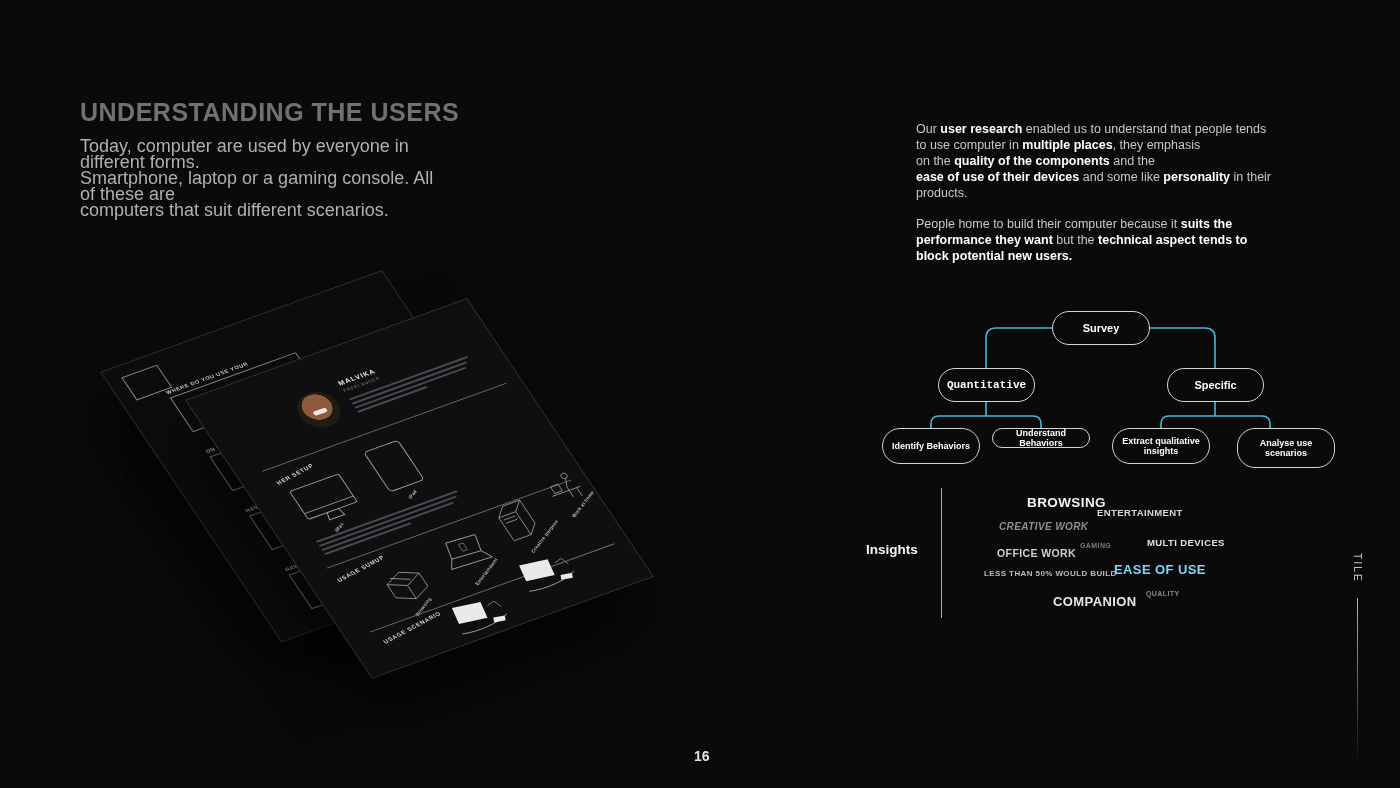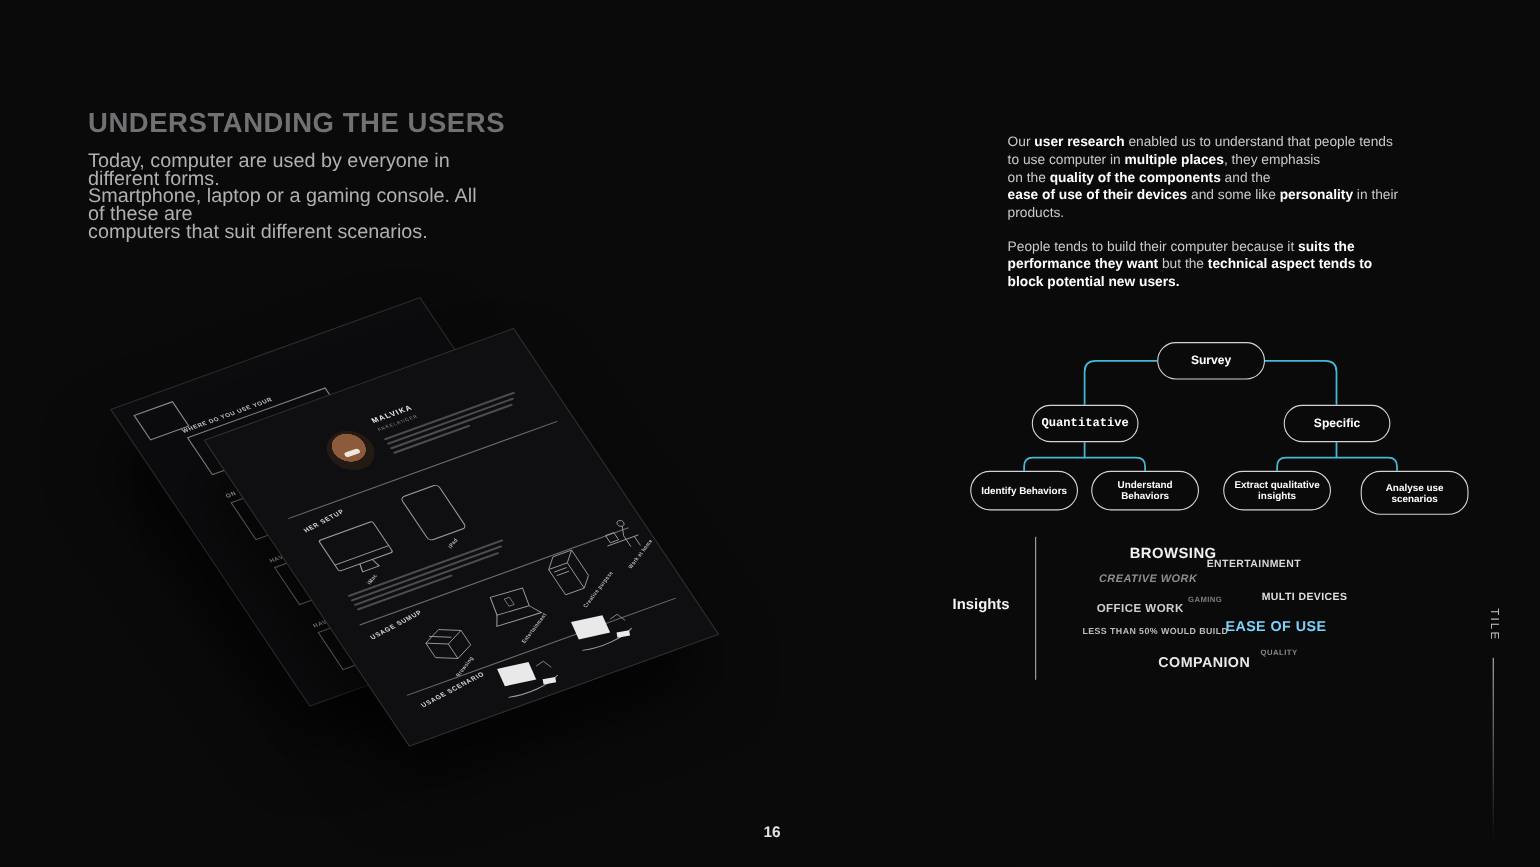--- a/index.html
+++ b/index.html
@@ -38,21 +38,21 @@
     background:#0a0a0b;color:#fff;
     display:flex;align-items:center;justify-content:center;text-align:center;
     font-weight:bold;box-sizing:border-box;
   }
   .fnode.l1{font-size:11px;}
   .fnode.l3{font-size:9px;line-height:10.5px;padding:2px 4px;}
   .n-survey{left:182px;top:11px;width:98px;height:34px;}
   .n-quant {left:68px; top:68px;width:97px;height:34px;font-family:Liberation Mono, monospace;}
   .n-spec  {left:297px;top:68px;width:97px;height:34px;}
   .n-c1{left:12px; top:128px;width:98px;height:36px;}
-  .n-c2{left:122px;top:128px;width:98px;height:36px;}
+  .n-c2{left:122px;top:128px;width:98px;height:20px;}
   .n-c3{left:242px;top:128px;width:98px;height:36px;}
   .n-c4{left:367px;top:128px;width:98px;height:40px;}
 
   
   .insights-label{left:866px;top:542px;font-size:13.5px;font-weight:bold;color:#f5f5f5;}
   .insights-divider{left:941px;top:488px;width:1px;height:130px;background:#a9a9ab;}
   .cw{position:absolute;white-space:nowrap;letter-spacing:.4px;}
   .w0{left:1027px;top:495px;font-size:13.5px;font-weight:800;color:#f2f2f2;}
   .w1{left:1097px;top:507px;font-size:9.5px;font-weight:bold;color:#d8d8d8;}
   .w2{left:999px;top:521px;font-size:10px;font-weight:600;color:#8f8f8f;font-style:italic;}
@@ -221,21 +221,21 @@
         <path d="M8 4 L36 8 L33 26 L5 22 Z" fill="#e9e9e9" stroke="none"></path>
         <path d="M2 33 C18 37,40 35,52 29" fill="none" stroke="#9a9a9a" stroke-width="0.9"></path>
         <path d="M38 28 l11 2 l-2 5 l-11 -2 Z" fill="#e9e9e9"></path>
         <path d="M40 14 l8 -2 l3 8" fill="none" stroke="#9a9a9a" stroke-width="0.7"></path>
       </svg>
     </div>
   </div>
 </div>
 
 <div class="abs rtext p1"><span>Our </span><span class="b">user research</span><span> enabled us to understand that people tends</span><br><span>to use computer in </span><span class="b">multiple places</span><span>, they emphasis</span><br><span>on the </span><span class="b">quality of the components</span><span> and the</span><br><span class="b">ease of use of their devices</span><span> and some like </span><span class="b">personality</span><span> in their</span><br><span>products.</span></div>
-<div class="abs rtext p2"><span>People tends to build their computer because it </span><span class="b">suits the</span><br><span class="b">performance they want</span><span> but the </span><span class="b">technical aspect  tends to</span><br><span class="b">block potential new users.</span></div>
+<div class="abs rtext p2"><span>People home to build their computer because it </span><span class="b">suits the</span><br><span class="b">performance they want</span><span> but the </span><span class="b">technical aspect  tends to</span><br><span class="b">block potential new users.</span></div>
 
 <div class="abs flow">
   <svg width="475" height="175" viewBox="0 0 475 175">
     <g fill="none" stroke="#45b8d6" stroke-width="1.6">
       <path d="M182 28 H126 Q116 28 116 38 V68"></path>
       <path d="M280 28 H335 Q345 28 345 38 V68"></path>
       <path d="M116 102 V116"></path>
       <path d="M345 102 V116"></path>
       <path d="M61 128 V124 Q61 116 69 116 H163 Q171 116 171 124 V128"></path>
       <path d="M291 128 V124 Q291 116 299 116 H392 Q400 116 400 124 V128"></path>

